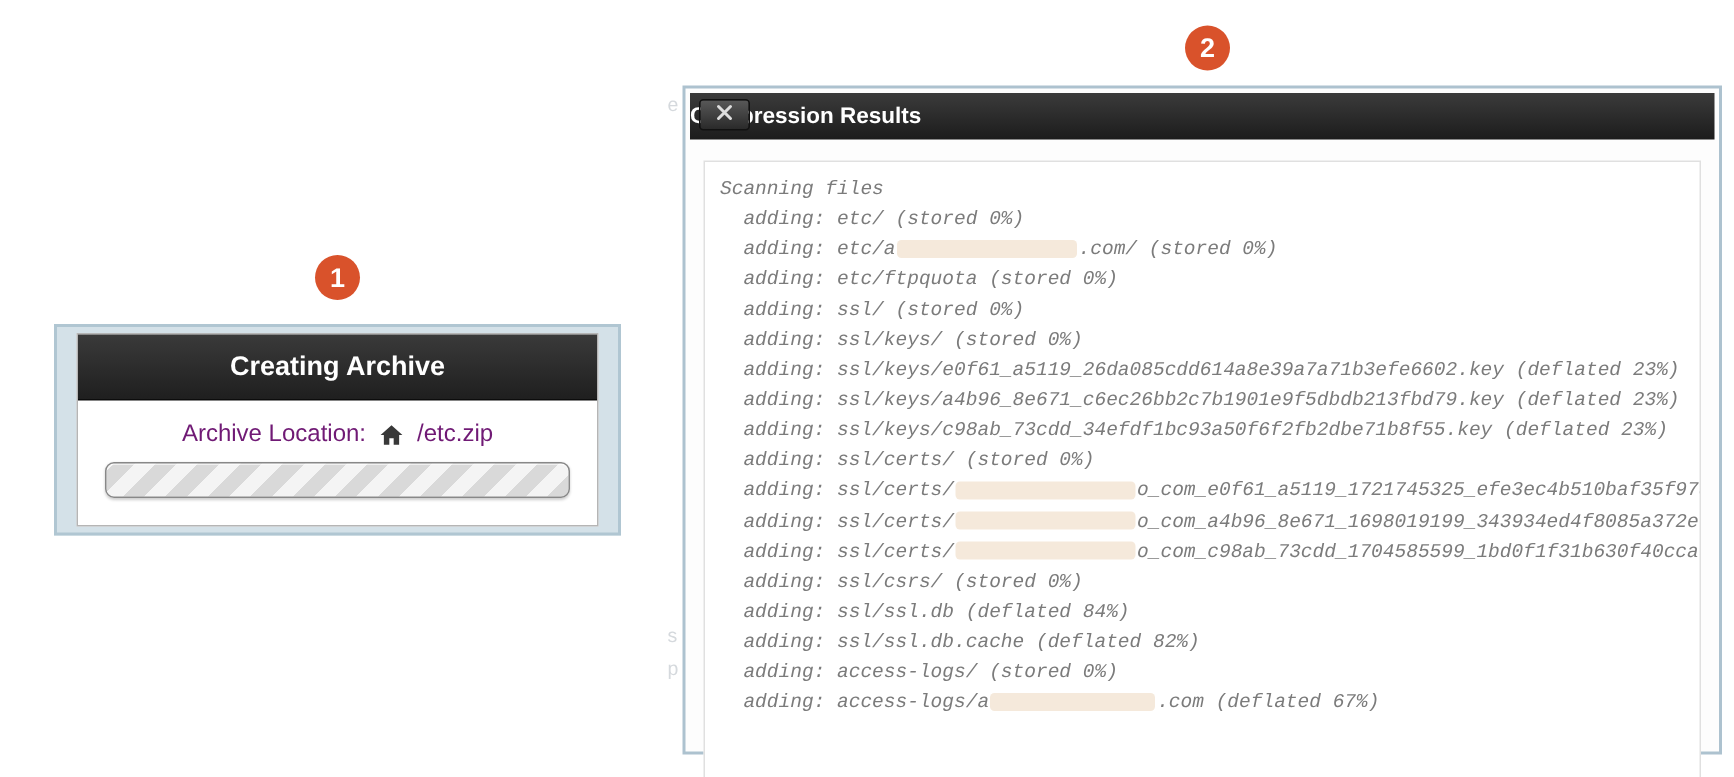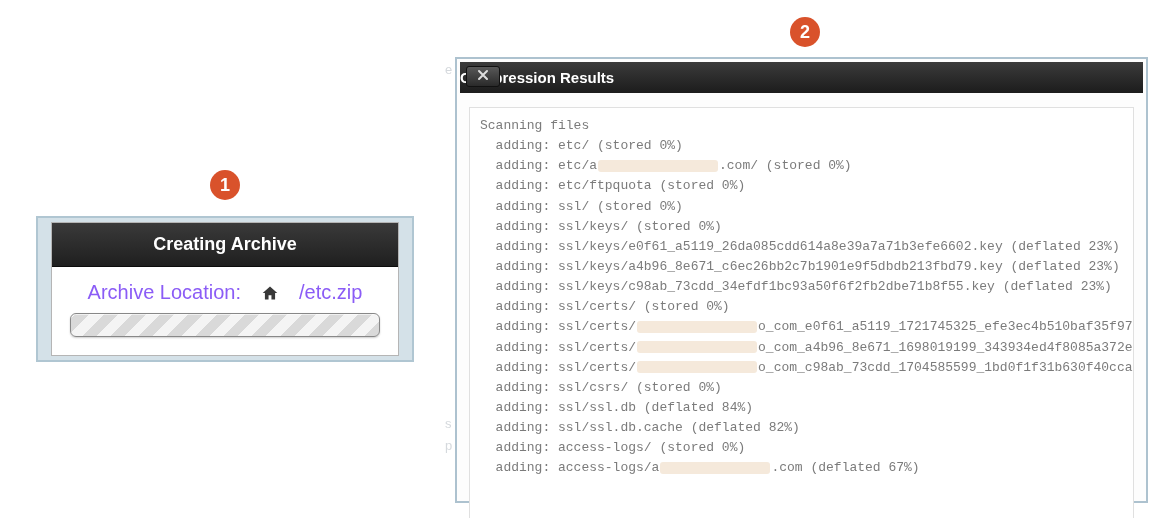--- a/index.html
+++ b/index.html
@@ -47,27 +47,27 @@
     font-size: 18px;
     text-align: center;
     padding: 11px 0;
     border-bottom: 1px solid #0c0c0c;
   }
   .panel1-body {
     padding: 14px 18px 18px;
     text-align: center;
   }
   .archive-loc {
-    font-size: 20px;
-    color: #8b5cf6;
+    font-size: 16px;
+    color: #701a75;
     margin-bottom: 9px;
     display:flex;
     align-items:center;
     justify-content:center;
-    gap:20px;
+    gap:8px;
   }
   .home-icon {
     display:inline-flex;
   }
   .progress-bar {
     height: 24px;
     border: 1px solid #888;
     border-radius: 6px;
     background:
       repeating-linear-gradient(
@@ -128,21 +128,21 @@
     font-family: "Courier New", Courier, monospace;
     font-size: 13px;
     line-height: 1.55;
     color: #7b7b7b;
     padding: 8px 10px 8px 10px;
     white-space: pre;
     overflow-y: scroll;
     overflow-x: hidden;
     position:relative;
   }
-  .log-line { white-space: pre; position:relative; }
+  .log-line { white-space: pre; position:relative;font-style:italic; }
   .log-line.pad { padding-left: 2ch; }
   .redact {
     display:inline-block;
     background: #f5e9db;
     border-radius: 3px;
     height: 12px;
     vertical-align: middle;
     margin: 0 1px;
   }
 

